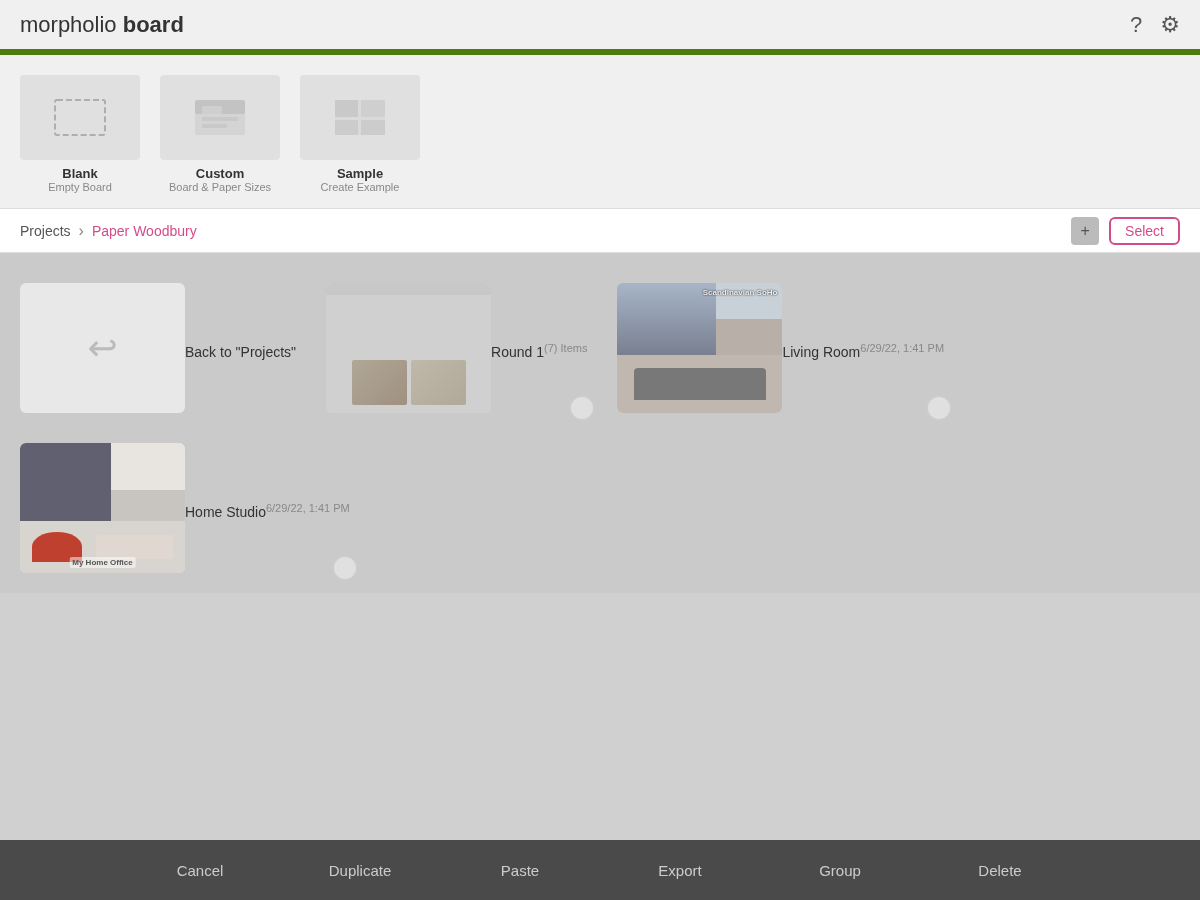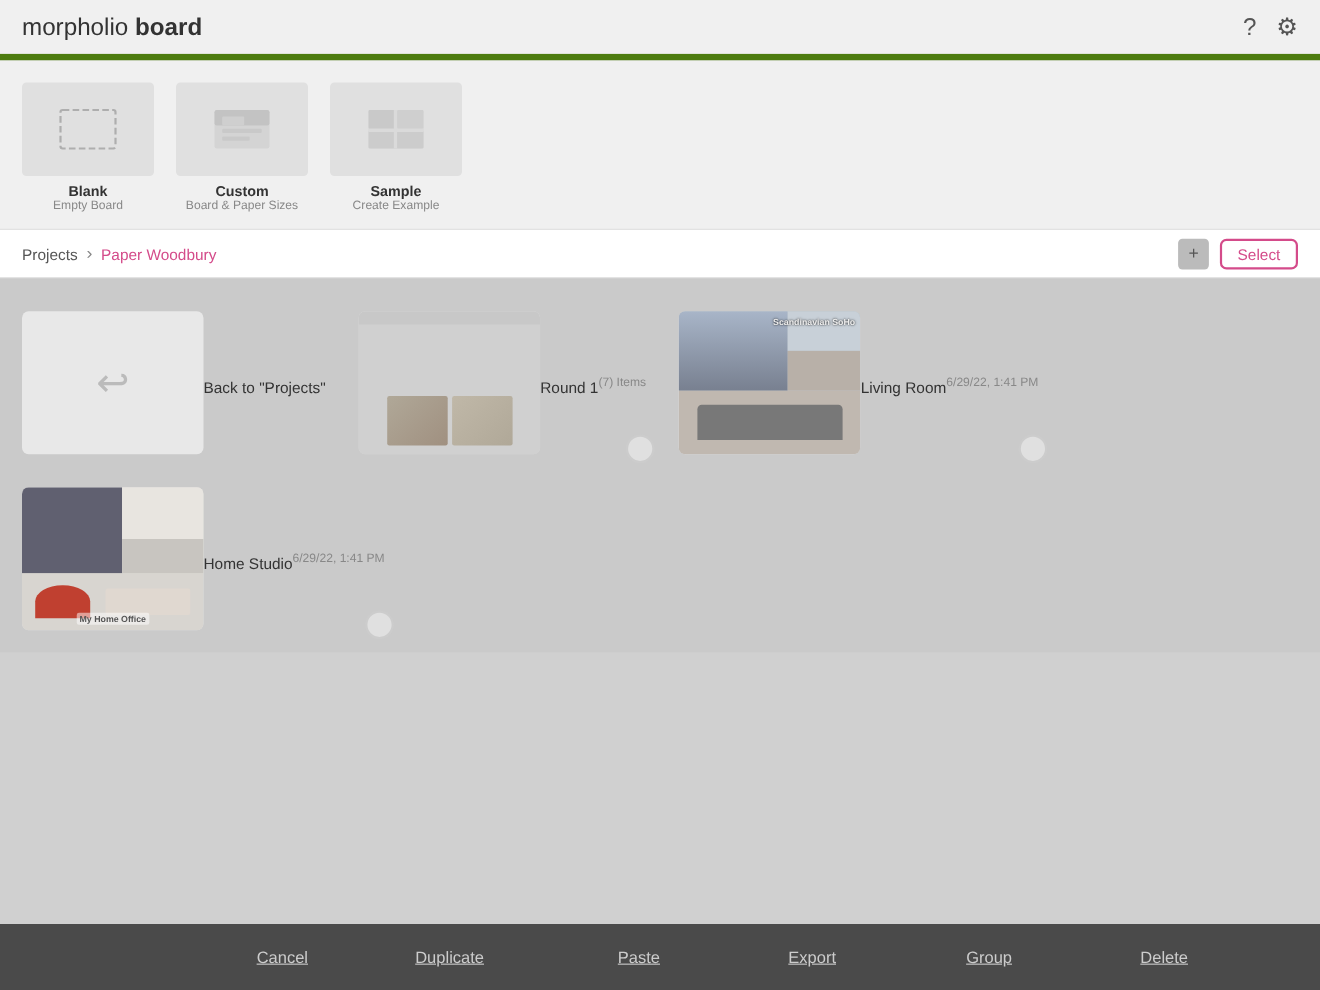--- a/index.html
+++ b/index.html
@@ -225,26 +225,25 @@
       height: 60px;
       background: #4a4a4a;
       display: flex;
       align-items: center;
       justify-content: center;
       gap: 0;
     }
     .toolbar-btn {
       flex: 1;
       max-width: 160px;
-      text-align: right;
+      text-align: center;
       font-size: 15px;
       color: #ccc;
       cursor: pointer;
       padding: 10px 0;
-      text-decoration: underline;
     }
     .toolbar-btn.active {
       color: #fff;
       font-weight: 500;
       position: relative;
     }
     .toolbar-btn.active::after {
       content: '';
       position: absolute;
       bottom: 0;

